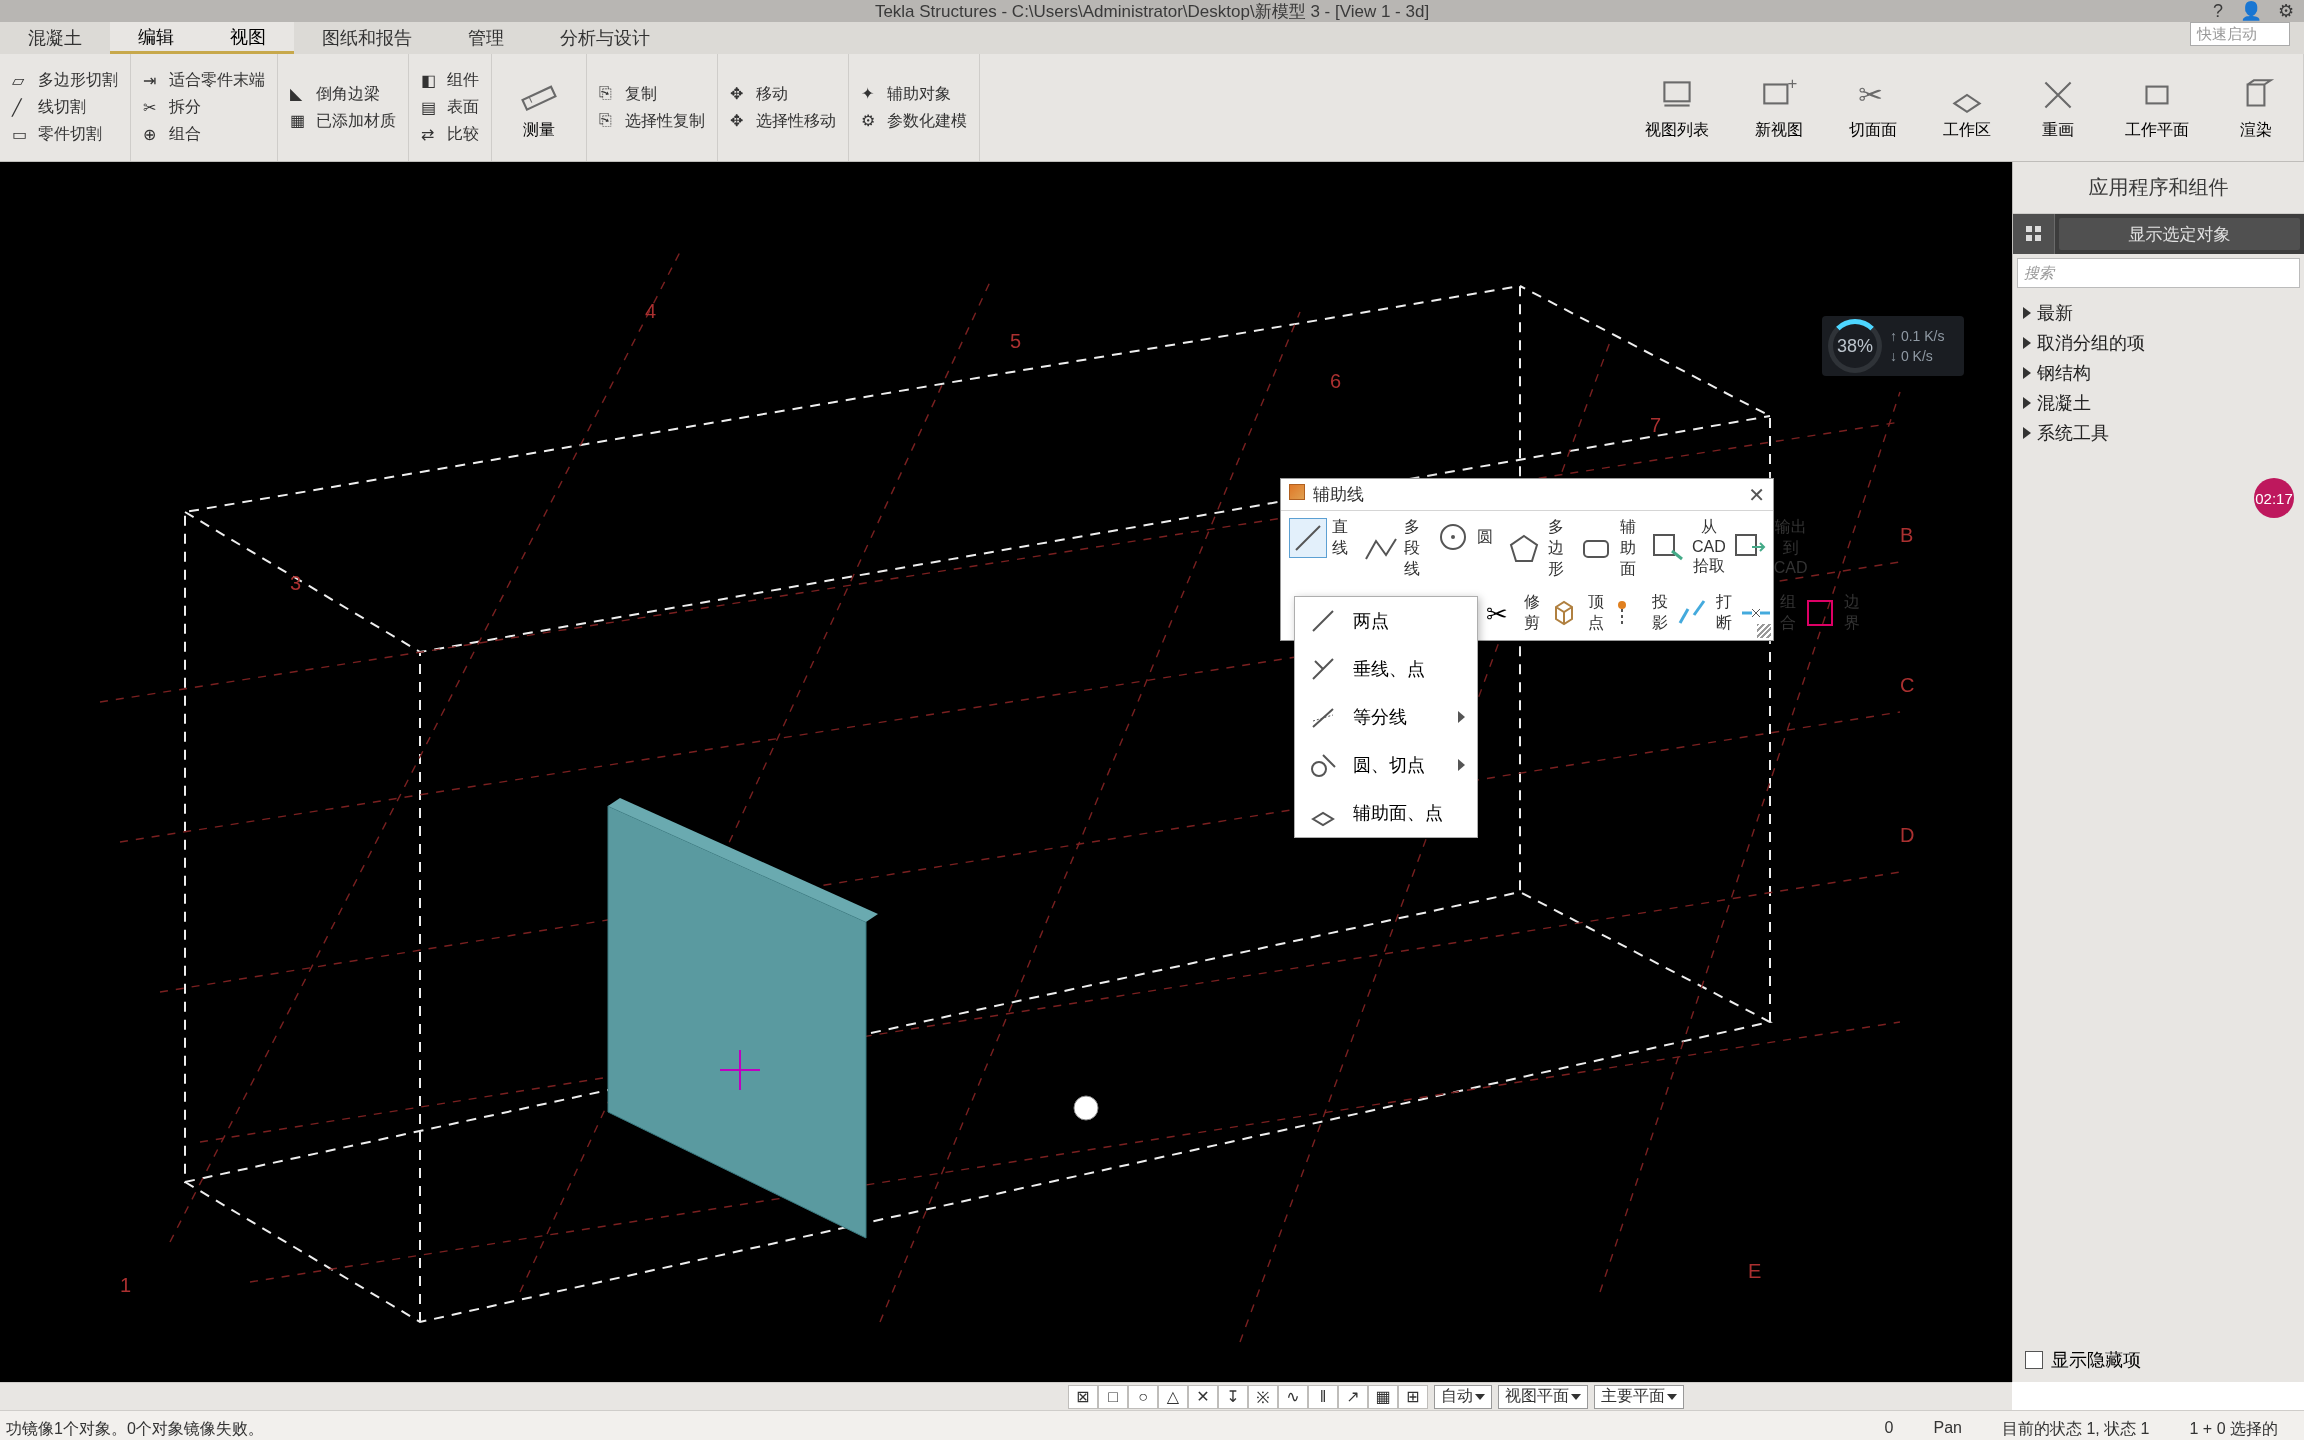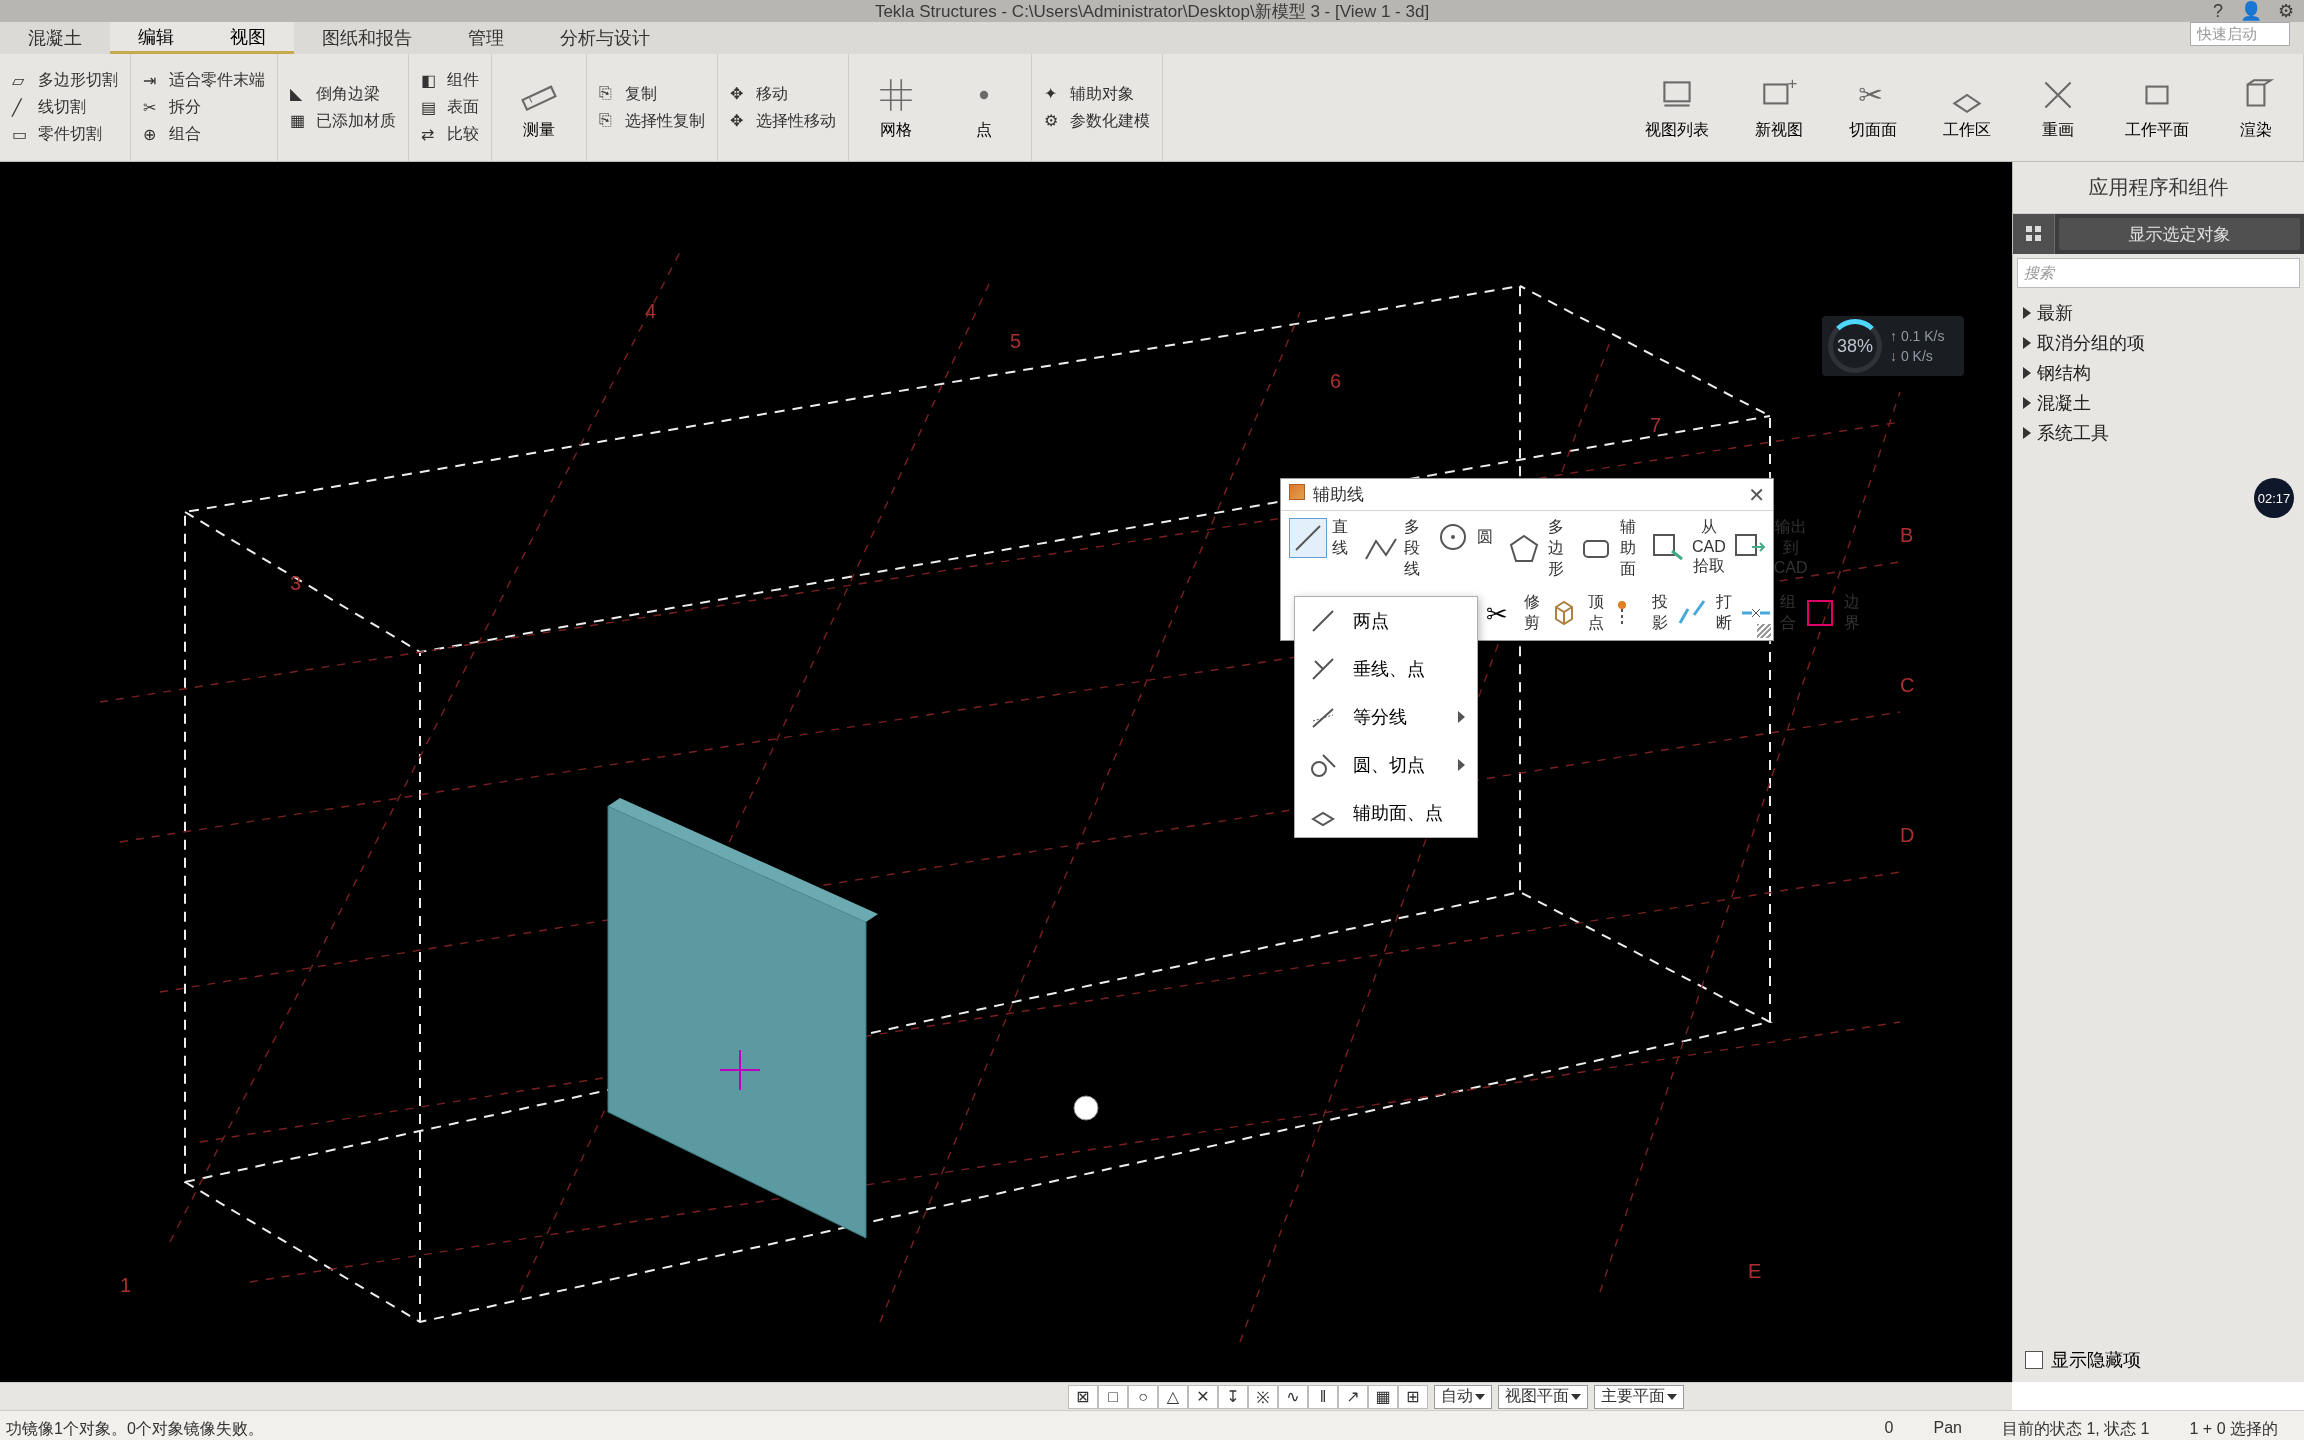--- a/index.html
+++ b/index.html
@@ -76,21 +76,21 @@
 .f-sel::after { content:""; position:absolute; right:6px; top:50%; transform:translateY(-50%); width:0;height:0;border-left:5px solid transparent;border-right:5px solid transparent;border-top:6px solid #333; }
 
 
 .status-bar { position:absolute; left:0; right:0; bottom:0; height:30px; background:#f2f0ed; border-top:1px solid #cfcdca; display:flex; align-items:flex-end; font-size:16px; color:#333; padding:0 6px; }
 .status-bar .sb-r { margin-left:auto; display:flex; gap:40px; padding-right:20px; }
 
 
 body { height:1440px; }
 
 
-.timer-badge { position:absolute; right:10px; top:316px; width:40px;height:40px;border-radius:50%;background:#0f172a; color:#fff; display:flex;align-items:center;justify-content:center; font-size:13px; }
+.timer-badge { position:absolute; right:10px; top:316px; width:40px;height:40px;border-radius:50%;background:#be185d; color:#fff; display:flex;align-items:center;justify-content:center; font-size:15px; }
 
 </style>
 </head>
 <body>
 
 <div class="title-bar">
   <span>Tekla Structures - C:\Users\Administrator\Desktop\新模型 3 - [View 1 - 3d]</span>
   <div class="sys-icons">
     <span class="sys-icon">?</span>
     <span class="sys-icon">👤</span>
@@ -193,34 +193,20 @@
   <div class="ribbon-group">
     <div class="rib-col">
       <div class="rib-item">
           <span class="rib-icon">✥</span>
           <span>移动</span>
         </div>
       <div class="rib-item">
           <span class="rib-icon">✥</span>
           <span>选择性移动</span>
         </div>
-    </div>
-  </div>
-  <div class="ribbon-group">
-    <div class="big-btn">
-      <svg class="big-ico" viewBox="0 0 40 40">
-          <path d="M5 15h30M5 25h30M15 5v30M25 5v30" stroke="#6a6a6a" stroke-width="1.5" fill="none"></path>
-        </svg>
-      <span>网格</span>
-    </div>
-    <div class="big-btn">
-      <svg class="big-ico" viewBox="0 0 40 40">
-          <circle cx="20" cy="20" r="4" fill="#6a6a6a"></circle>
-        </svg>
-      <span>点</span>
     </div>
   </div>
   <div class="ribbon-group">
     <div class="rib-col">
       <div class="rib-item">
           <span class="rib-icon">✦</span>
           <span>辅助对象</span>
         </div>
       <div class="rib-item">
           <span class="rib-icon">⚙</span>

